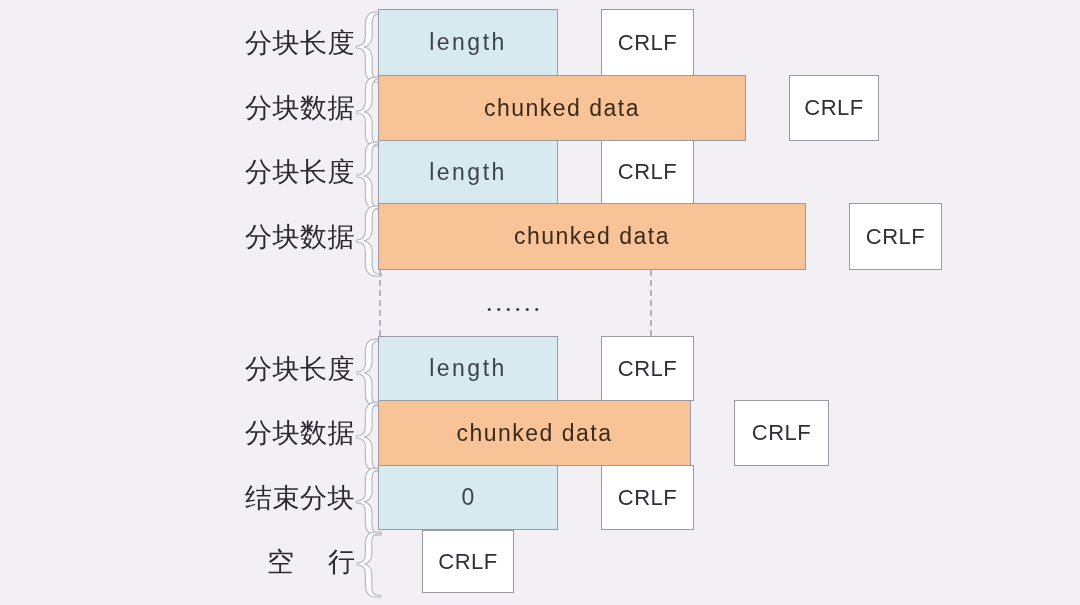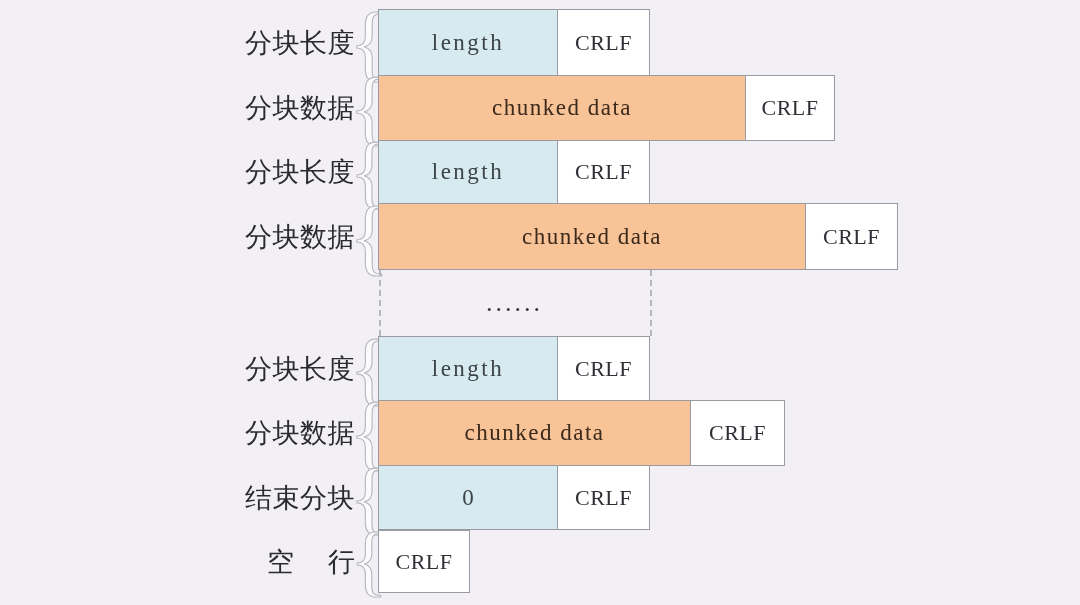--- a/index.html
+++ b/index.html
@@ -63,21 +63,21 @@
   }
 
   
   .seg {
     position: absolute;
     box-sizing: border-box;
     border: 1px solid #9a9aa2;
     display: flex;
     align-items: center;
     justify-content: center;
-    font-family: Liberation Serif, serif;
+    font-family: Liberation Sans, sans-serif;
   }
   .seg-length {
     background: #d6eaf0;
     color: #3d4448;
     font-size: 23px;
     letter-spacing: 2.5px;
   }
   .seg-zero {
     background: #d6eaf0;
     color: #3d4448;
@@ -87,20 +87,21 @@
     background: #f8c396;
     color: #3b2a1c;
     font-size: 23px;
     letter-spacing: 1.5px;
   }
   .seg-crlf {
     background: #ffffff;
     color: #2f2f36;
     font-size: 22px;
     letter-spacing: 0.5px;
+    margin-left: 44px;
   }
 
   
   .dash-line {
     position: absolute;
     width: 0;
     border-left: 2px dashed #b6b6bf;
   }
   .ellipsis {
     position: absolute;

